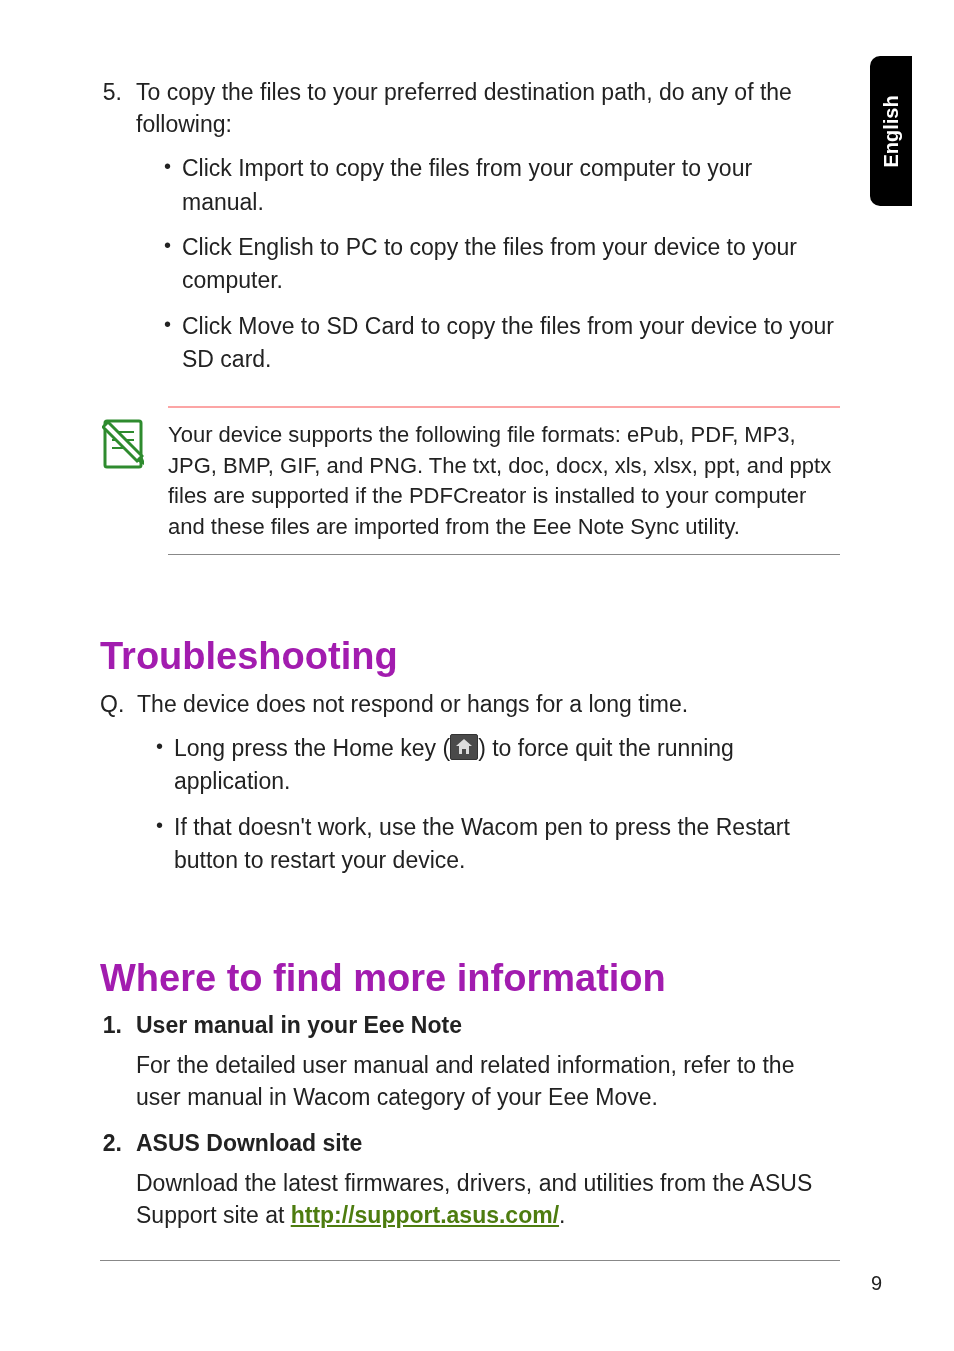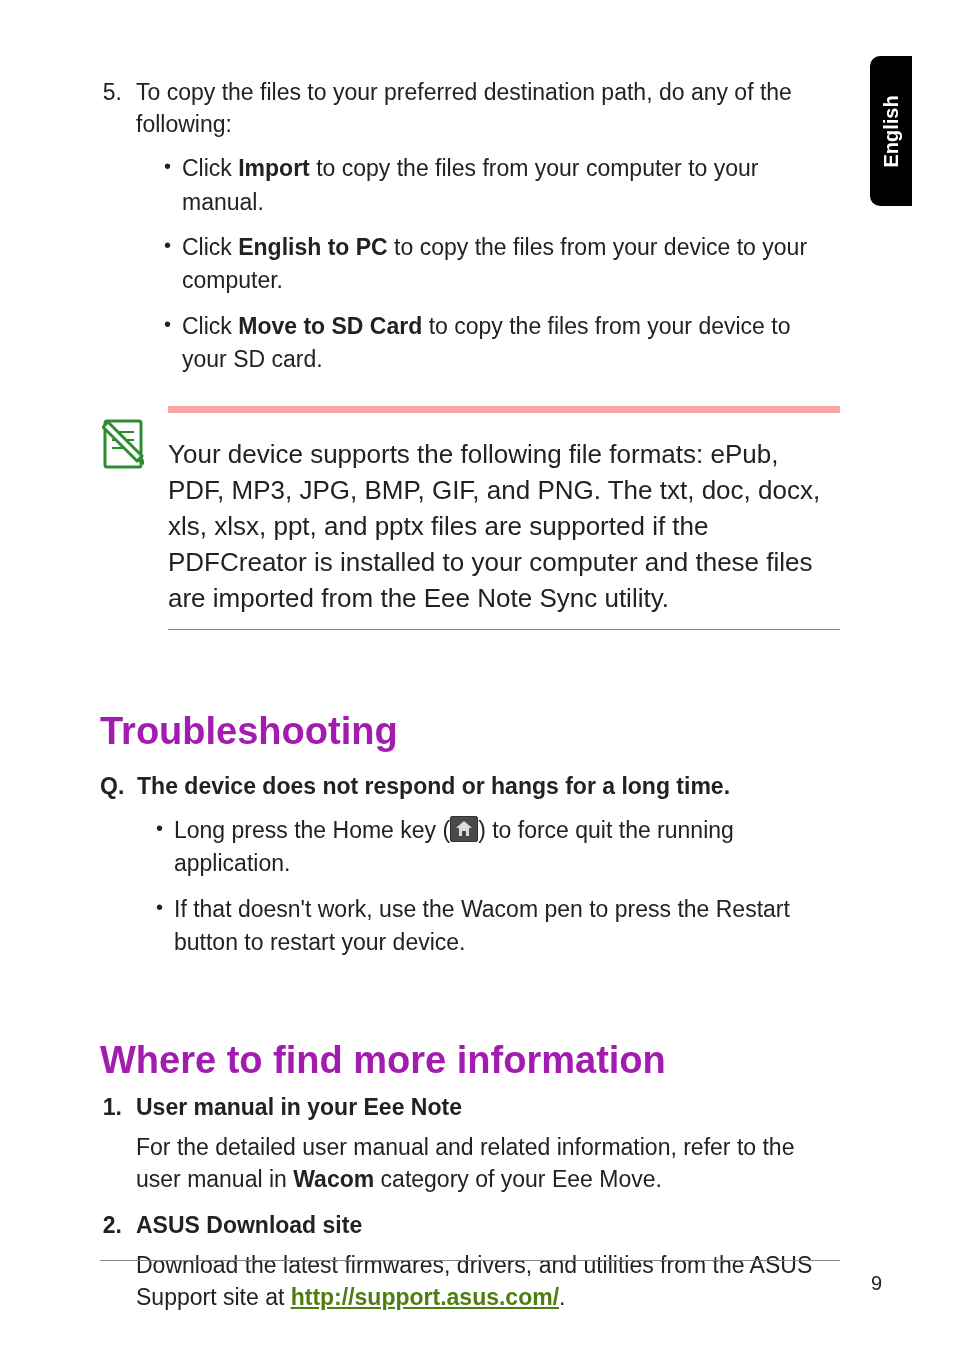--- a/index.html
+++ b/index.html
@@ -67,57 +67,57 @@
     gap: 12px;
     font-size: 23px;
     line-height: 1.45;
     margin-bottom: 12px;
   }
   .sub-bullets li .dot {
     width: 6px;
     flex: none;
     font-size: 20px;
   }
-  b, .bold { font-weight: 700; text-align: right; }
+  b, .bold { font-weight: 400; text-align: right; }
 
   .note-block {
     display: flex;
     gap: 22px;
     margin-top: 18px;
     width: 740px;
   }
   .note-icon-wrap {
     flex: none;
     width: 46px;
     padding-top: 12px;
     display: flex;
     justify-content: center;
   }
   .note-icon-svg { width: 42px; height: 52px; }
   .note-text-wrap {
     flex: 1;
-    border-top: 7px solid #fca5a5;
+    border-top: 2px solid #fca5a5;
     border-bottom: 1px solid #888;
-    padding: 24px 0 12px 0;
-    font-size: 26px;
+    padding: 12px 0 12px 0;
+    font-size: 22px;
     line-height: 1.38;
   }
 
   h1.section {
     color: #a21caf;
     font-size: 38px;
     font-weight: 700;
     margin: 80px 0 12px 0;
   }
   .section2 { margin-top: 74px; }
 
   .q-line {
     font-size: 23px;
-    font-weight: 700;
-    margin: 20px 0 14px 0;
+    font-weight: 400;
+    margin: 13px 0 14px 0;
   }
 
   .home-icon {
     display: inline-block;
     vertical-align: -4px;
     width: 26px;
     height: 24px;
     background: #4a4a4a;
     position: relative;
     border: 1px solid #333;

